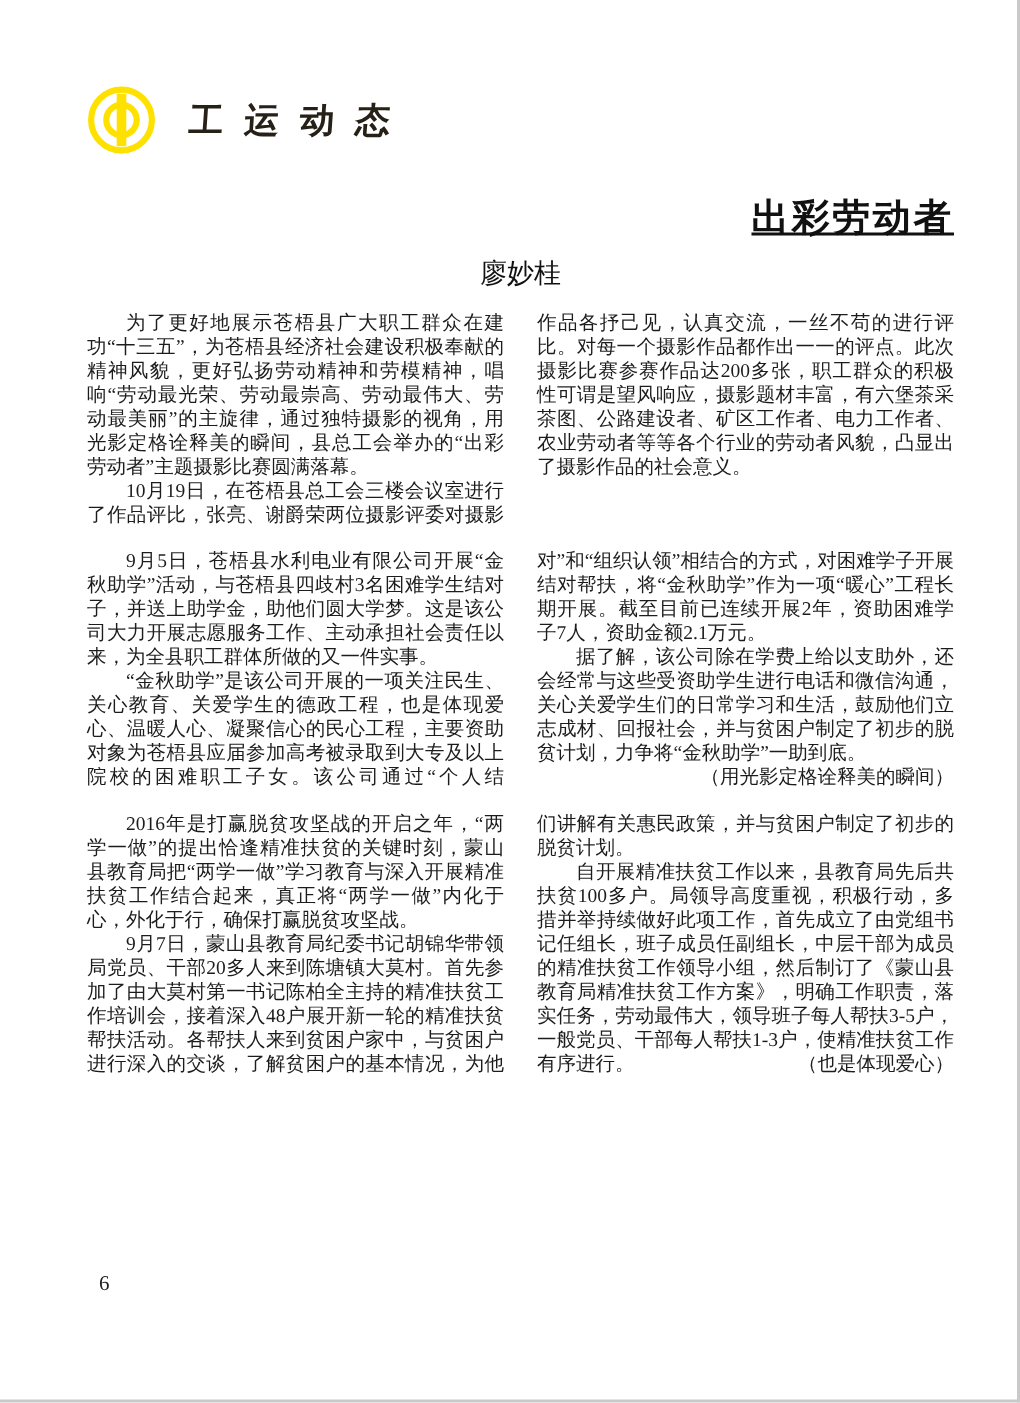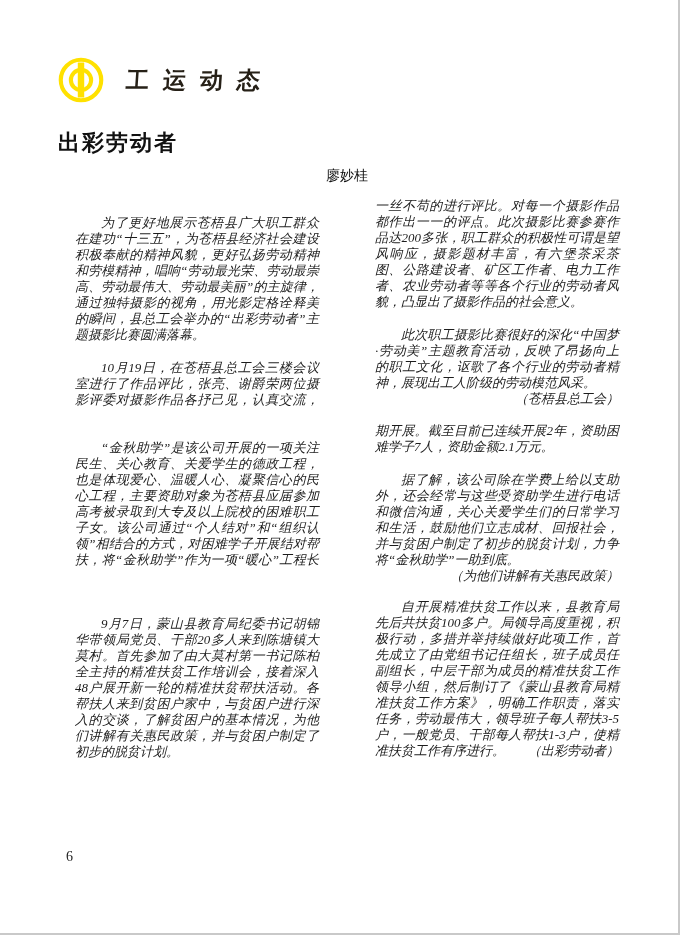--- a/index.html
+++ b/index.html
@@ -30,40 +30,41 @@
     font-weight: bold;
     letter-spacing: 14px;
     color: #262017;
     white-space: nowrap;
     transform: skewX(-4deg);
   }
 
   .article { margin-bottom: 15px; }
   .article-title {
     margin: 0 0 9px 0;
-    text-align: left;
-    font-size: 22px;
+    text-align: right;
+    font-size: 25px;
     font-weight: bold;
     letter-spacing: 2px;
     color: #111111;
+    text-decoration: underline;
   }
   .article-author {
     text-align: center;
-    font-size: 14px;
+    font-size: 18px;
     margin-bottom: 13px;
     color: #111111;
   }
   .article-body {
     column-count: 2;
     column-gap: 22px;
     text-align: justify;
     font-size: 13px;
     line-height: 16px;
   }
-  .article-body p { margin: 17px; text-indent: 2em; font-style: italic; }
+  .article-body p { margin: 0; text-indent: 2em; }
   .attribution { float: right; text-indent: 0; }
 
   .page-number {
     position: absolute;
     left: 66px;
     top: 849px;
     font-size: 14px;
     color: #222222;
   }
 </style>
@@ -83,33 +84,34 @@
     </span>
     <span class="masthead-title">工运动态</span>
   </div>
 
   <section class="article">
     <h2 class="article-title">出彩劳动者</h2>
     <div class="article-author">廖妙桂</div>
     <div class="article-body">
       <p>为了更好地展示苍梧县广大职工群众在建功“十三五”，为苍梧县经济社会建设积极奉献的精神风貌，更好弘扬劳动精神和劳模精神，唱响“劳动最光荣、劳动最崇高、劳动最伟大、劳动最美丽”的主旋律，通过独特摄影的视角，用光影定格诠释美的瞬间，县总工会举办的“出彩劳动者”主题摄影比赛圆满落幕。</p>
       <p>10月19日，在苍梧县总工会三楼会议室进行了作品评比，张亮、谢爵荣两位摄影评委对摄影作品各抒己见，认真交流，一丝不苟的进行评比。对每一个摄影作品都作出一一的评点。此次摄影比赛参赛作品达200多张，职工群众的积极性可谓是望风响应，摄影题材丰富，有六堡茶采茶图、公路建设者、矿区工作者、电力工作者、农业劳动者等等各个行业的劳动者风貌，凸显出了摄影作品的社会意义。</p>
-      <p><span>此次职工摄影比赛很好的深化“中国梦·劳动美”主题教育活动，反映了昂扬向上的职工文化，讴歌了各个行业的劳动者精神，展现出工人阶级的劳动模范风采。</span><span class="attribution">（苍梧县总工会）</span></p>
     </div>
   </section>
 
   <section class="article">
     <div class="article-body">
+      <p>9月5日，苍梧县水利电业有限公司开展“金秋助学”活动，与苍梧县四歧村3名困难学生结对子，并送上助学金，助他们圆大学梦。这是该公司大力开展志愿服务工作、主动承担社会责任以来，为全县职工群体所做的又一件实事。</p>
       <p>“金秋助学”是该公司开展的一项关注民生、关心教育、关爱学生的德政工程，也是体现爱心、温暖人心、凝聚信心的民心工程，主要资助对象为苍梧县应届参加高考被录取到大专及以上院校的困难职工子女。该公司通过“个人结对”和“组织认领”相结合的方式，对困难学子开展结对帮扶，将“金秋助学”作为一项“暖心”工程长期开展。截至目前已连续开展2年，资助困难学子7人，资助金额2.1万元。</p>
-      <p><span>据了解，该公司除在学费上给以支助外，还会经常与这些受资助学生进行电话和微信沟通，关心关爱学生们的日常学习和生活，鼓励他们立志成材、回报社会，并与贫困户制定了初步的脱贫计划，力争将“金秋助学”一助到底。</span><span class="attribution">（为他们讲解有关惠民政策）</span></p>
+      <p><span>据了解，该公司除在学费上给以支助外，还会经常与这些受资助学生进行电话和微信沟通，关心关爱学生们的日常学习和生活，鼓励他们立志成材、回报社会，并与贫困户制定了初步的脱贫计划，力争将“金秋助学”一助到底。</span><span class="attribution">（用光影定格诠释美的瞬间）</span></p>
     </div>
   </section>
 
   <section class="article">
     <div class="article-body">
+      <p>2016年是打赢脱贫攻坚战的开启之年，“两学一做”的提出恰逢精准扶贫的关键时刻，蒙山县教育局把“两学一做”学习教育与深入开展精准扶贫工作结合起来，真正将“两学一做”内化于心，外化于行，确保打赢脱贫攻坚战。</p>
       <p>9月7日，蒙山县教育局纪委书记胡锦华带领局党员、干部20多人来到陈塘镇大莫村。首先参加了由大莫村第一书记陈柏全主持的精准扶贫工作培训会，接着深入48户展开新一轮的精准扶贫帮扶活动。各帮扶人来到贫困户家中，与贫困户进行深入的交谈，了解贫困户的基本情况，为他们讲解有关惠民政策，并与贫困户制定了初步的脱贫计划。</p>
-      <p><span>自开展精准扶贫工作以来，县教育局先后共扶贫100多户。局领导高度重视，积极行动，多措并举持续做好此项工作，首先成立了由党组书记任组长，班子成员任副组长，中层干部为成员的精准扶贫工作领导小组，然后制订了《蒙山县教育局精准扶贫工作方案》，明确工作职责，落实任务，劳动最伟大，领导班子每人帮扶3-5户，一般党员、干部每人帮扶1-3户，使精准扶贫工作有序进行。</span><span class="attribution">（出彩劳动者）</span></p>
+      <p><span>自开展精准扶贫工作以来，县教育局先后共扶贫100多户。局领导高度重视，积极行动，多措并举持续做好此项工作，首先成立了由党组书记任组长，班子成员任副组长，中层干部为成员的精准扶贫工作领导小组，然后制订了《蒙山县教育局精准扶贫工作方案》，明确工作职责，落实任务，劳动最伟大，领导班子每人帮扶3-5户，一般党员、干部每人帮扶1-3户，使精准扶贫工作有序进行。</span><span class="attribution">（也是体现爱心）</span></p>
     </div>
   </section>
 
 </div>
 
 <div class="page-number">6</div>
 
 </body></html>

